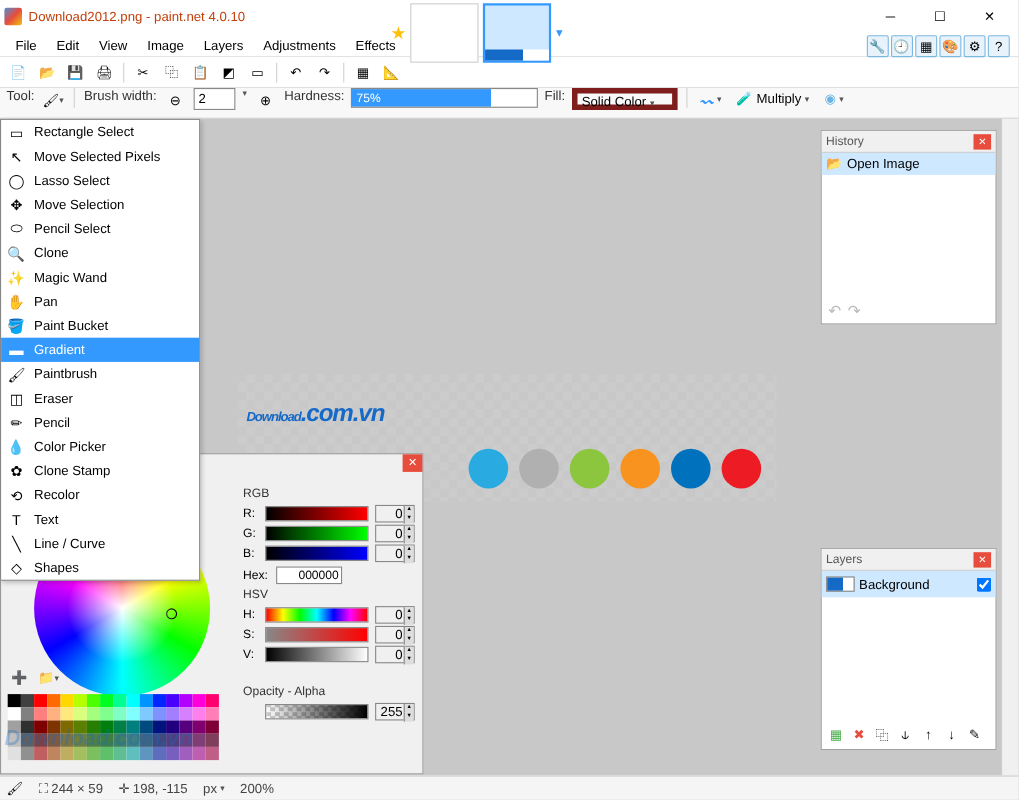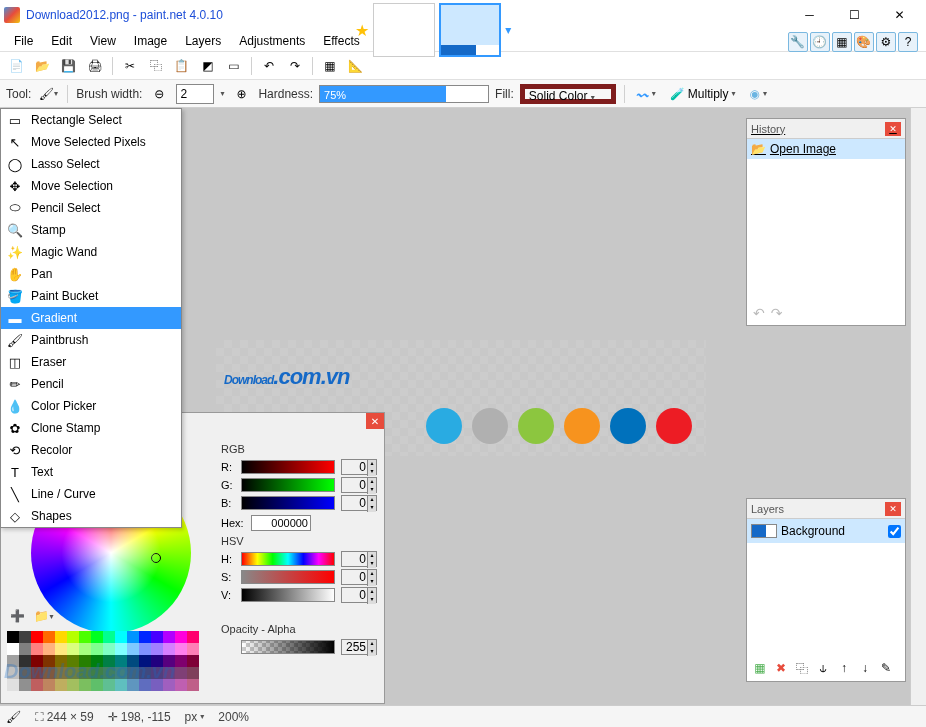--- a/index.html
+++ b/index.html
@@ -1,40 +1,40 @@
 <!DOCTYPE html>
 <html><head>
 <meta charset="utf-8">
 <style>
 * { margin: 0; padding: 0; box-sizing: border-box; font-family: 'Segoe UI', Tahoma, sans-serif; font-size: 12px; }
 body { width: 926px; height: 727px; background: #f0f0f0; overflow: hidden; position: relative; }
 
 .titlebar { height: 30px; background: #fff; display: flex; align-items: center; padding: 0 4px; }
 .titlebar-icon { width: 16px; height: 16px; margin-right: 6px; background: linear-gradient(135deg, #4a90d9, #e74c3c, #f1c40f); border-radius: 2px; }
-.titlebar-title { flex: 1; color: #1d4ed8; }
+.titlebar-title { flex: 1; color: #c2410c; }
 .win-controls { display: flex; gap: 0; }
 .win-btn { width: 45px; height: 30px; display: flex; align-items: center; justify-content: center; cursor: pointer; }
 
 .menubar { height: 22px; background: #fff; display: flex; align-items: center; padding: 0 6px; gap: 2px; border-bottom: 1px solid #e0e0e0; }
 .menu-item { padding: 2px 8px; cursor: pointer; }
 
 .toolbar-row { height: 28px; background: #fff; display: flex; align-items: center; padding: 0 6px; gap: 4px; border-bottom: 1px solid #e0e0e0; }
 .tool-btn { width: 22px; height: 22px; display: flex; align-items: center; justify-content: center; cursor: pointer; border: 1px solid transparent; border-radius: 2px; }
 .sep { width: 1px; height: 18px; background: #d0d0d0; margin: 0 2px; }
 
 .thumb-strip { position: absolute; top: 3px; left: 355px; display: flex; align-items: center; gap: 4px; }
 .star-icon { color: #ffc107; font-size: 16px; }
 .thumb { width: 62px; height: 54px; border: 1px solid #ccc; background: #fff; }
 .thumb.active { border: 2px solid #3399ff; background: #cde8ff; }
 .thumb-img { width: 58px; height: 10px; margin: 40px 0 0 0; background: linear-gradient(90deg, #1569c7 60%, #fff 60%); }
 
 .right-icons { position: absolute; top: 32px; right: 8px; display: flex; gap: 2px; }
 .right-icon { width: 20px; height: 20px; border: 1px solid #7ab8e0; border-radius: 2px; display: flex; align-items: center; justify-content: center; cursor: pointer; background: #e8f2fa; }
 
-.tool-options { height: 28px; background: #f8f8f8; border-bottom: 1px solid #d0d0d0; display: flex; align-items: center; padding: 0 6px; gap: 6px; }
+.tool-options { height: 28px; background: #f8f8f8; border-bottom: 1px solid #d0d0d0; display: flex; align-items: flex-start; padding: 0 6px; gap: 6px; }
 .tool-label { color: #333; }
 .brush-input { width: 38px; height: 20px; border: 1px solid #888; padding: 0 3px; }
 .hardness-bar { width: 170px; height: 18px; border: 1px solid #888; background: linear-gradient(90deg, #3399ff 75%, #fff 75%); color: #fff; padding-left: 4px; font-size: 11px; line-height: 18px; }
 .fill-select { border: 5px solid #7f1d1d; height: 20px; padding: 0 16px 0 4px; }
 .opt-btn { padding: 0 4px; height: 20px; display: flex; align-items: center; gap: 3px; cursor: pointer; }
 .dd-arrow { font-size: 8px; color: #555; }
 
 .canvas-area { position: absolute; top: 108px; left: 0; right: 16px; bottom: 22px; background: #c8c8c8; }
 .scrollbar-v { position: absolute; top: 108px; right: 0; bottom: 22px; width: 16px; background: #f0f0f0; border-left: 1px solid #ccc; }
 
@@ -42,21 +42,21 @@
 .tool-dd-item { height: 22px; display: flex; align-items: center; padding: 0 6px; gap: 8px; cursor: pointer; }
 .tool-dd-item.sel { background: #3399ff; color: #fff; }
 .tool-dd-icon { width: 16px; height: 16px; display: flex; align-items: center; justify-content: center; font-size: 13px; }
 
 .canvas-image { position: absolute; top: 340px; left: 216px; width: 490px; height: 116px; background-image: linear-gradient(45deg, #ccc 25%, transparent 25%), linear-gradient(-45deg, #ccc 25%, transparent 25%), linear-gradient(45deg, transparent 75%, #ccc 75%), linear-gradient(-45deg, transparent 75%, #ccc 75%); background-size: 16px 16px; background-position: 0 0, 0 8px, 8px -8px, -8px 0; }
 .dl-text { position: absolute; top: 8px; left: 8px; font-size: 40px; font-weight: bold; font-style: italic; color: #1569c7; letter-spacing: -1px; }
 .dl-sub { font-size: 22px; }
 .dl-circles { position: absolute; top: 68px; left: 210px; display: flex; gap: 10px; }
 .dl-circle { width: 36px; height: 36px; border-radius: 50%; }
 
-.history-panel { position: absolute; top: 118px; right: 20px; width: 160px; height: 208px; background: #fff; border: 1px solid #999; z-index: 10; text-decoration: underline; }
+.history-panel { position: absolute; top: 118px; right: 20px; width: 160px; height: 177px; background: #fff; border: 1px solid #999; z-index: 10; }
 .panel-header { height: 20px; background: #f0f0f0; border-bottom: 1px solid #ccc; display: flex; align-items: center; padding: 0 4px; }
 .panel-title { flex: 1; font-size: 11px; color: #555; }
 .panel-close { width: 16px; height: 14px; background: #e74c3c; color: #fff; display: flex; align-items: center; justify-content: center; font-size: 9px; cursor: pointer; }
 .history-item { height: 20px; background: #cde8ff; display: flex; align-items: center; padding: 0 4px; gap: 4px; cursor: pointer; }
 .hist-nav { position: absolute; bottom: 4px; left: 6px; display: flex; gap: 6px; }
 .hist-arrow { color: #bbb; font-size: 14px; cursor: pointer; }
 
 .layers-panel { position: absolute; top: 498px; right: 20px; width: 160px; height: 184px; background: #fff; border: 1px solid #999; z-index: 10; }
 .layer-item { height: 24px; background: #cde8ff; display: flex; align-items: center; padding: 0 4px; gap: 4px; }
 .layer-thumb { width: 26px; height: 14px; border: 1px solid #888; background: linear-gradient(90deg, #1569c7 60%, #fff 60%); }
@@ -212,21 +212,21 @@
     <div class="tool-dd-item">
       <span class="tool-dd-icon">✥</span>
       <span>Move Selection</span>
     </div>
     <div class="tool-dd-item">
       <span class="tool-dd-icon">⬭</span>
       <span>Pencil Select</span>
     </div>
     <div class="tool-dd-item">
       <span class="tool-dd-icon">🔍</span>
-      <span>Stamp</span>
+      <span>Clone</span>
     </div>
     <div class="tool-dd-item">
       <span class="tool-dd-icon">✨</span>
       <span>Magic Wand</span>
     </div>
     <div class="tool-dd-item">
       <span class="tool-dd-icon">✋</span>
       <span>Pan</span>
     </div>
     <div class="tool-dd-item">

